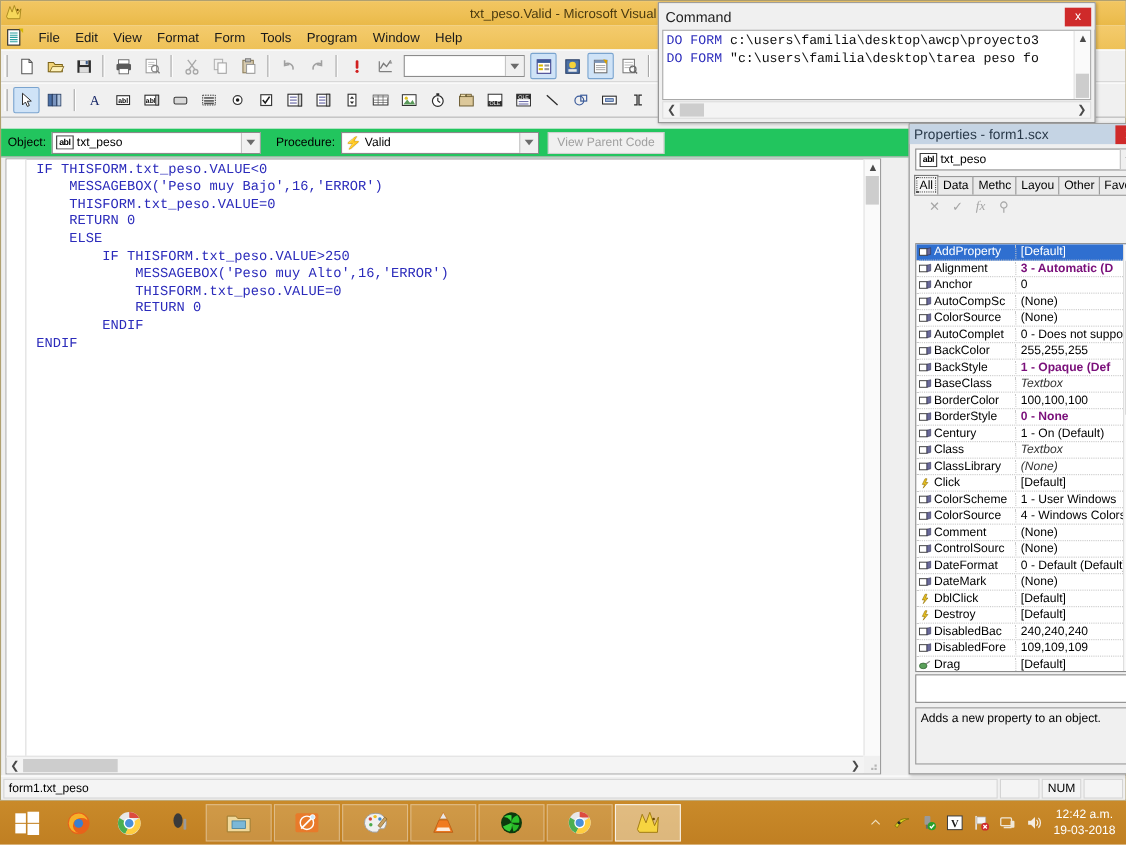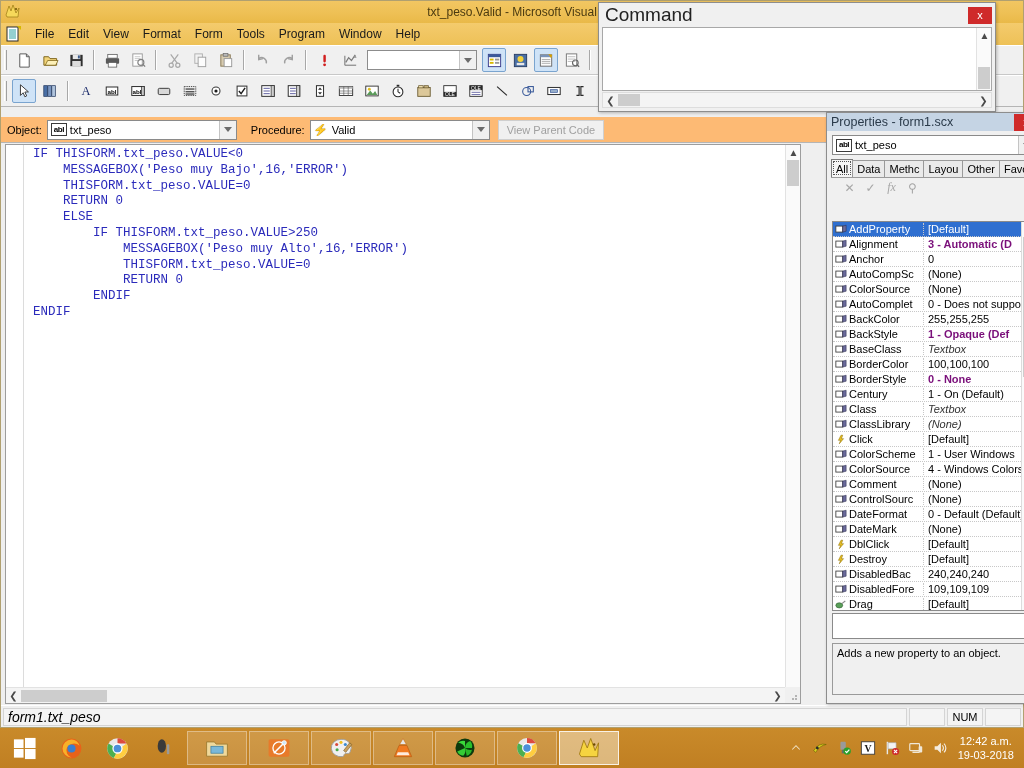--- a/index.html
+++ b/index.html
@@ -74,21 +74,21 @@
     display: flex; align-items: center; justify-content: flex-end;
   }
   .tb-combo .arrow {
     width: 17px; height: 18px; background: #f0f0f0; border-left: 1px solid #c4c4c4;
     display: flex; align-items: center; justify-content: center;
   }
 
   
   #objbar {
     position: absolute; left: 0; top: 116px; width: 1022px; height: 26px;
-    background: #fdba74; border-bottom: 1px solid #b5b5b5;
+    background: #22c55e; border-bottom: 1px solid #b5b5b5;
     display: flex; align-items: center; padding-left: 6px;
   }
   #objbar .lbl { font-size: 11px; color: #000; margin-right: 5px; white-space: nowrap; }
   .combo {
     height: 20px; background: #ffffff; border: 1px solid #8a8a8a;
     display: flex; align-items: center; position: relative;
   }
   .combo .txt { padding-left: 3px; font-size: 11px; color: #000; white-space: nowrap;
     overflow: hidden; flex: 1 1 auto; display: flex; align-items: center; gap: 3px; }
   .combo .arrow {
@@ -153,40 +153,40 @@
   
   #statusbar {
     position: absolute; left: 0; bottom: 0; width: 1022px; height: 22px;
     background: #f0f0f0; border-top: 1px solid #ffffff;
     display: flex; align-items: center;
   }
   #status-main {
     flex: 1 1 auto; height: 18px; margin: 0 2px;
     border: 1px solid #d4d4d4; background: #f4f4f4;
     display: flex; align-items: center; padding-left: 4px;
-    font-size: 14px; color: #000; font-style: italic;
+    font-size: 11px; color: #000;
   }
   .status-cell {
     width: 36px; height: 18px; margin-right: 2px;
     border: 1px solid #d4d4d4; background: #f4f4f4;
     display: flex; align-items: center; justify-content: center;
     font-size: 11px; color: #000; flex: 0 0 auto;
   }
 
   
   #cmdwin {
     position: absolute; left: 598px; top: 2px; width: 398px; height: 110px;
     background: #f0f0f0; border: 1px solid #8d8d8d;
     box-shadow: 1px 1px 3px rgba(0,0,0,.25);
   }
   #cmd-title {
     height: 24px; display: flex; align-items: center; padding-left: 6px;
     background: #f0f0f0;
   }
-  #cmd-title .t { font-size: 19px; color: #222; flex: 1 1 auto; }
+  #cmd-title .t { font-size: 13px; color: #222; flex: 1 1 auto; }
   .closebox {
     width: 24px; height: 17px; background: #cf2a2a; color: #fff;
     display: flex; align-items: center; justify-content: center;
     font-size: 11px; margin-right: 3px; flex: 0 0 auto;
   }
   #cmd-body {
     position: absolute; left: 3px; top: 24px; right: 3px; bottom: 20px;
     background: #ffffff; border: 1px solid #a8a8a8;
     overflow: hidden;
   }
@@ -792,20 +792,21 @@
       <div class="status-cell"></div>
     </div>
   </div>
 
   <div id="cmdwin">
     <div id="cmd-title">
       <span class="t">Command</span>
       <span class="closebox">x</span>
     </div>
     <div id="cmd-body">
+      <div id="cmd-text"><div><span class="kw">DO FORM</span> c:\users\familia\desktop\awcp\proyecto3</div><div><span class="kw">DO FORM</span> "c:\users\familia\desktop\tarea peso fo</div></div>
       <div id="cmd-vscroll">
         <div class="sb-arrow">▲</div>
         <div class="sb-thumb-v" style="height:22px;margin-top:24px"></div>
 
       </div>
     </div>
     <div id="cmd-hscroll">
       <div class="sb-arrow">❮</div>
       <div class="sb-thumb-h" style="width:22px"></div>
       <div class="sb-arrow" style="margin-left:auto">❯</div>

